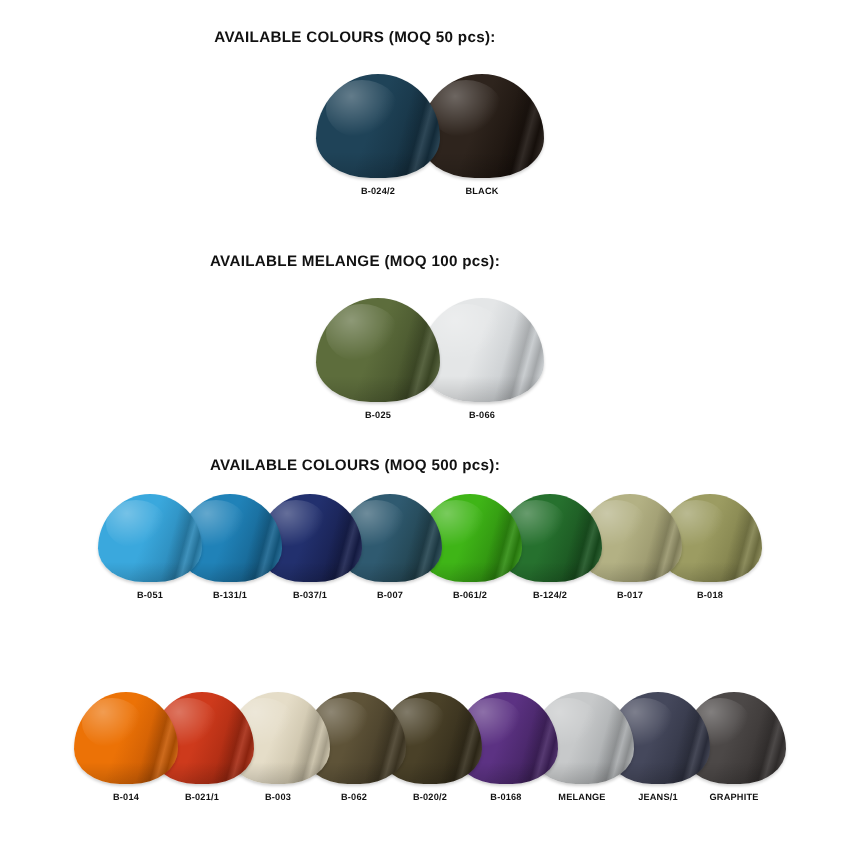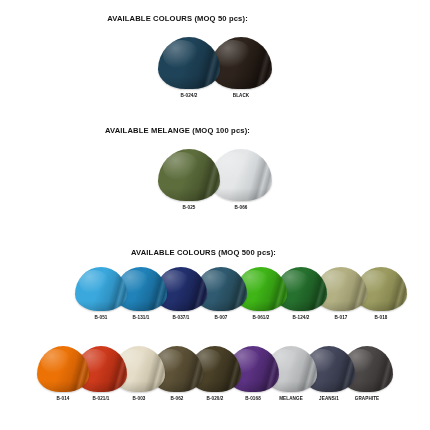--- a/index.html
+++ b/index.html
@@ -138,21 +138,21 @@
         <div class="swatch-label" style="left: 189px; top: 70px; z-index: 50;">B-025</div>
         <div class="beanie" style="left: 210px; top: 14px; width: 62px; height: 52px; z-index: 1;">
           <div class="dome" style="background: linear-gradient(112deg, rgb(228, 230, 231) 0%, rgb(228, 230, 231) 46%, rgb(196, 200, 203) 78%, rgb(196, 200, 203) 100%);">
             <div class="brim"></div>
           </div>
         </div>
         <div class="swatch-label" style="left: 241px; top: 70px; z-index: 50;">B-066</div>
       </div>
   </div>
 
-  <div class="section" id="sec2" style="top:248px;padding-left:26px;">
+  <div class="section" id="sec2" style="top:228px;">
     <div class="section-title">AVAILABLE COLOURS (MOQ 500 pcs):</div>
     <div class="swatch-row" id="row2" style="height:70px;">
         <div class="beanie" style="left: 49px; top: 10px; width: 52px; height: 44px; z-index: 8;">
           <div class="dome" style="background: linear-gradient(112deg, rgb(58, 168, 221) 0%, rgb(58, 168, 221) 46%, rgb(42, 134, 181) 78%, rgb(42, 134, 181) 100%);">
             <div class="brim"></div>
           </div>
         </div>
         <div class="swatch-label" style="left: 75px; top: 58px; z-index: 50;">B-051</div>
         <div class="beanie" style="left: 89px; top: 10px; width: 52px; height: 44px; z-index: 7;">
           <div class="dome" style="background: linear-gradient(112deg, rgb(32, 130, 184) 0%, rgb(32, 130, 184) 46%, rgb(22, 99, 143) 78%, rgb(22, 99, 143) 100%);">

